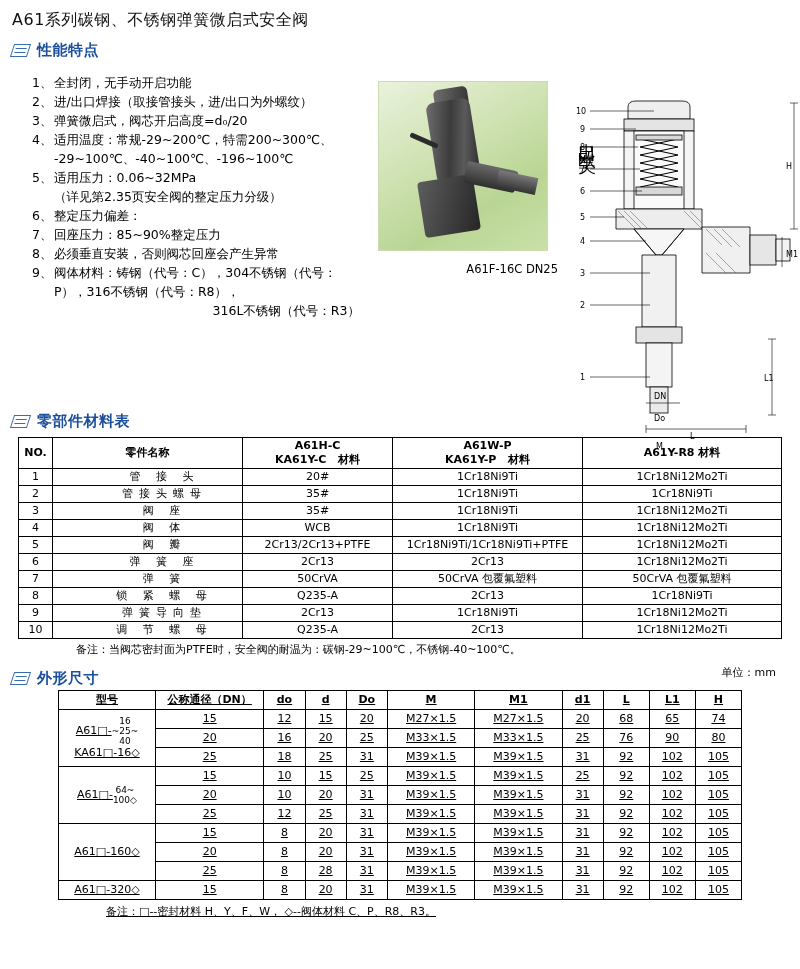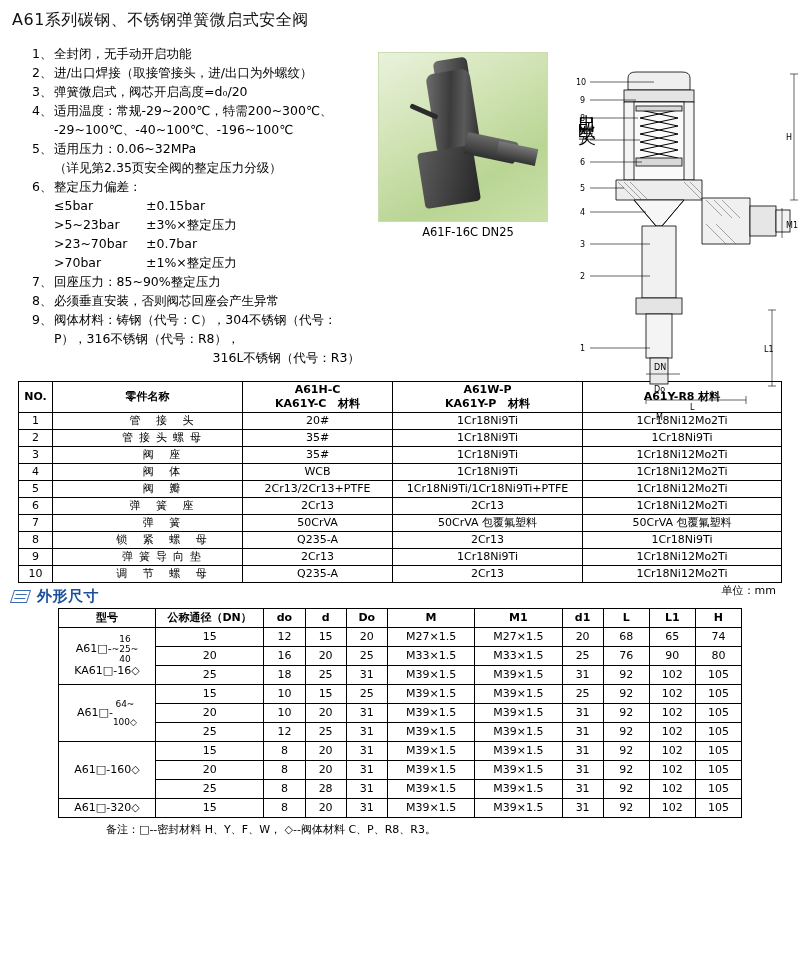--- a/index.html
+++ b/index.html
@@ -125,21 +125,22 @@
   .valve-lever {
     position: absolute;
     left: 30px; top: 56px;
     width: 30px; height: 5px;
     background: #2b2b2b;
     transform: rotate(24deg);
     border-radius: 3px;
   }
   .photo-cap {
     font-size: 11.5px;
-    margin-top: 3px;
+    margin-top: 11px;
+    text-align: right;
   }
   .photo-side {
     position: absolute;
     left: 196px; top: 48px;
     writing-mode: vertical-rl;
     font-size: 18px;
     letter-spacing: 4px;
     line-height: 26px;
   }
 
@@ -167,32 +168,36 @@
   .parts-wrap { margin: 2px 0 0 0; padding: 0 8px; }
   .parts-wrap table.grid td.name { text-align: center; letter-spacing: 6px; padding-left: 36px; }
   .note {
     font-size: 11px;
     margin: 3px 0 8px 58px;
   }
   .weld-note { font-size: 10.5px; }
 
   .dims-head { display: flex; align-items: flex-start; justify-content: space-between; }
   .unit { font-size: 11px; padding-right: 14px; }
-  .dims-wrap { padding: 0 48px 0 48px; }
+  .dims-wrap { padding: 0 48px 0 48px; text-decoration: underline; }
   .dims-wrap table.grid td, .dims-wrap table.grid th { font-size: 11px; height: 19px; }
   .model-cell { font-size: 10.5px; line-height: 12px; white-space: normal; }
   .bottom-note { font-size: 11px; margin: 4px 0 6px 48px; }
 </style>
 </head>
 <body>
 
 <div class="page">
 
   <div class="doc-title">A61系列碳钢、不锈钢弹簧微启式安全阀</div>
 
+  <div class="sec-head">
+    <span class="sec-mark"></span>
+    <span class="sec-title">性能特点</span>
+  </div>
 
   <div class="features-wrap">
     <ul class="features">
       <li class="feat-item">
         <span class="feat-num">1、</span>
         <span class="feat-body">
             <span class="sub-line">全封闭，无手动开启功能</span>
           </span>
       </li>
       <li class="feat-item">
@@ -218,38 +223,20 @@
         <span class="feat-num">5、</span>
         <span class="feat-body">
           <span class="sub-line">适用压力：0.06~32MPa</span>
           <span class="sub-line">（详见第2.35页安全阀的整定压力分级）</span>
         </span>
       </li>
       <li class="feat-item">
         <span class="feat-num">6、</span>
         <span class="feat-body">
           <span class="sub-line">整定压力偏差：</span>
-          <span class="press-table indent1">
-            <span class="press-row">
-              <span class="c1">≤5bar</span>
-              <span class="c2">±0.15bar</span>
-            </span>
-            <span class="press-row">
-              <span class="c1">&gt;5~23bar</span>
-              <span class="c2">±3%×整定压力</span>
-            </span>
-            <span class="press-row">
-              <span class="c1">&gt;23~70bar</span>
-              <span class="c2">±0.7bar</span>
-            </span>
-            <span class="press-row">
-              <span class="c1">&gt;70bar</span>
-              <span class="c2">±1%×整定压力</span>
-            </span>
-          </span>
         </span>
       </li>
       <li class="feat-item">
         <span class="feat-num">7、</span>
         <span class="feat-body">
             <span class="sub-line">回座压力：85~90%整定压力</span>
           </span>
       </li>
       <li class="feat-item">
         <span class="feat-num">8、</span>
@@ -360,20 +347,24 @@
           <text x="140" y="362">L</text>
           <text x="104" y="322">DN</text>
           <text x="104" y="344">Do</text>
           <text x="106" y="372">M</text>
           <text x="236" y="180">M1</text>
         </g>
       </svg>
     </div>
   </div>
 
+  <div class="sec-head">
+    <span class="sec-mark"></span>
+    <span class="sec-title">零部件材料表</span>
+  </div>
 
   <div class="parts-wrap">
     <table class="grid">
       <thead>
         <tr>
           <th style="width:34px">NO.</th>
           <th style="width:190px">零件名称</th>
           <th style="width:150px">
             <div>A61H-C</div>
             <div>
@@ -457,20 +448,21 @@
           </tr>
         <tr>
             <td>10</td>
             <td class="name">调 节 螺 母</td>
             <td>Q235-A</td>
             <td>2Cr13</td>
             <td>1Cr18Ni12Mo2Ti</td>
           </tr>
       </tbody>
     </table>
+    <div class="note">备注：当阀芯密封面为PTFE时，安全阀的耐温为：碳钢-29~100℃，不锈钢-40~100℃。</div>
   </div>
 
   <div class="dims-head">
     <div class="sec-head" style="margin-bottom:2px">
       <span class="sec-mark"></span>
       <span class="sec-title">外形尺寸</span>
     </div>
     <div class="unit">单位：mm</div>
   </div>
 
@@ -531,21 +523,21 @@
           <td>M39×1.5</td>
           <td>M39×1.5</td>
           <td>31</td>
           <td>92</td>
           <td>102</td>
           <td>105</td>
         </tr>
 
         <tr>
           <td rowspan="3" class="model-cell">
-            <span>A61□-</span><span style="display:inline-block;vertical-align:middle;font-size:9px;line-height:18px">64~<br>100◇</span>
+            <span>A61□-</span><span style="display:inline-block;vertical-align:middle;font-size:9px;line-height:10px">64~<br>100◇</span>
           </td>
           <td>15</td>
           <td>10</td>
           <td>15</td>
           <td>25</td>
           <td>M39×1.5</td>
           <td>M39×1.5</td>
           <td>25</td>
           <td>92</td>
           <td>102</td>

